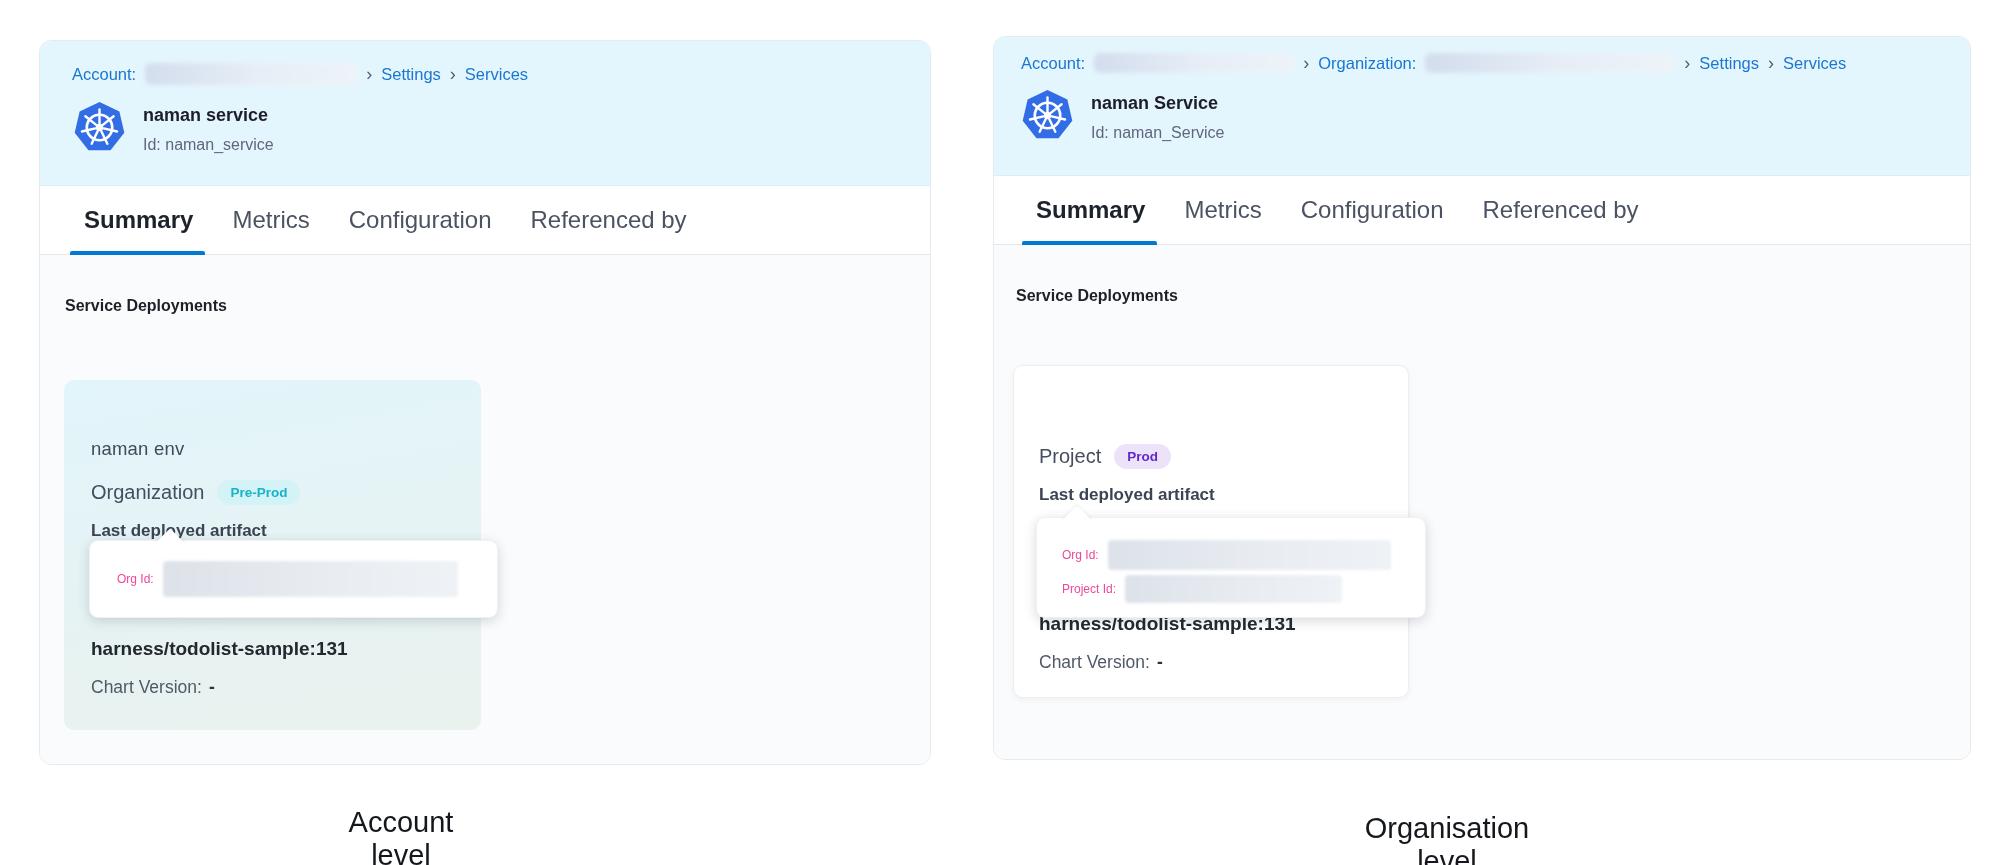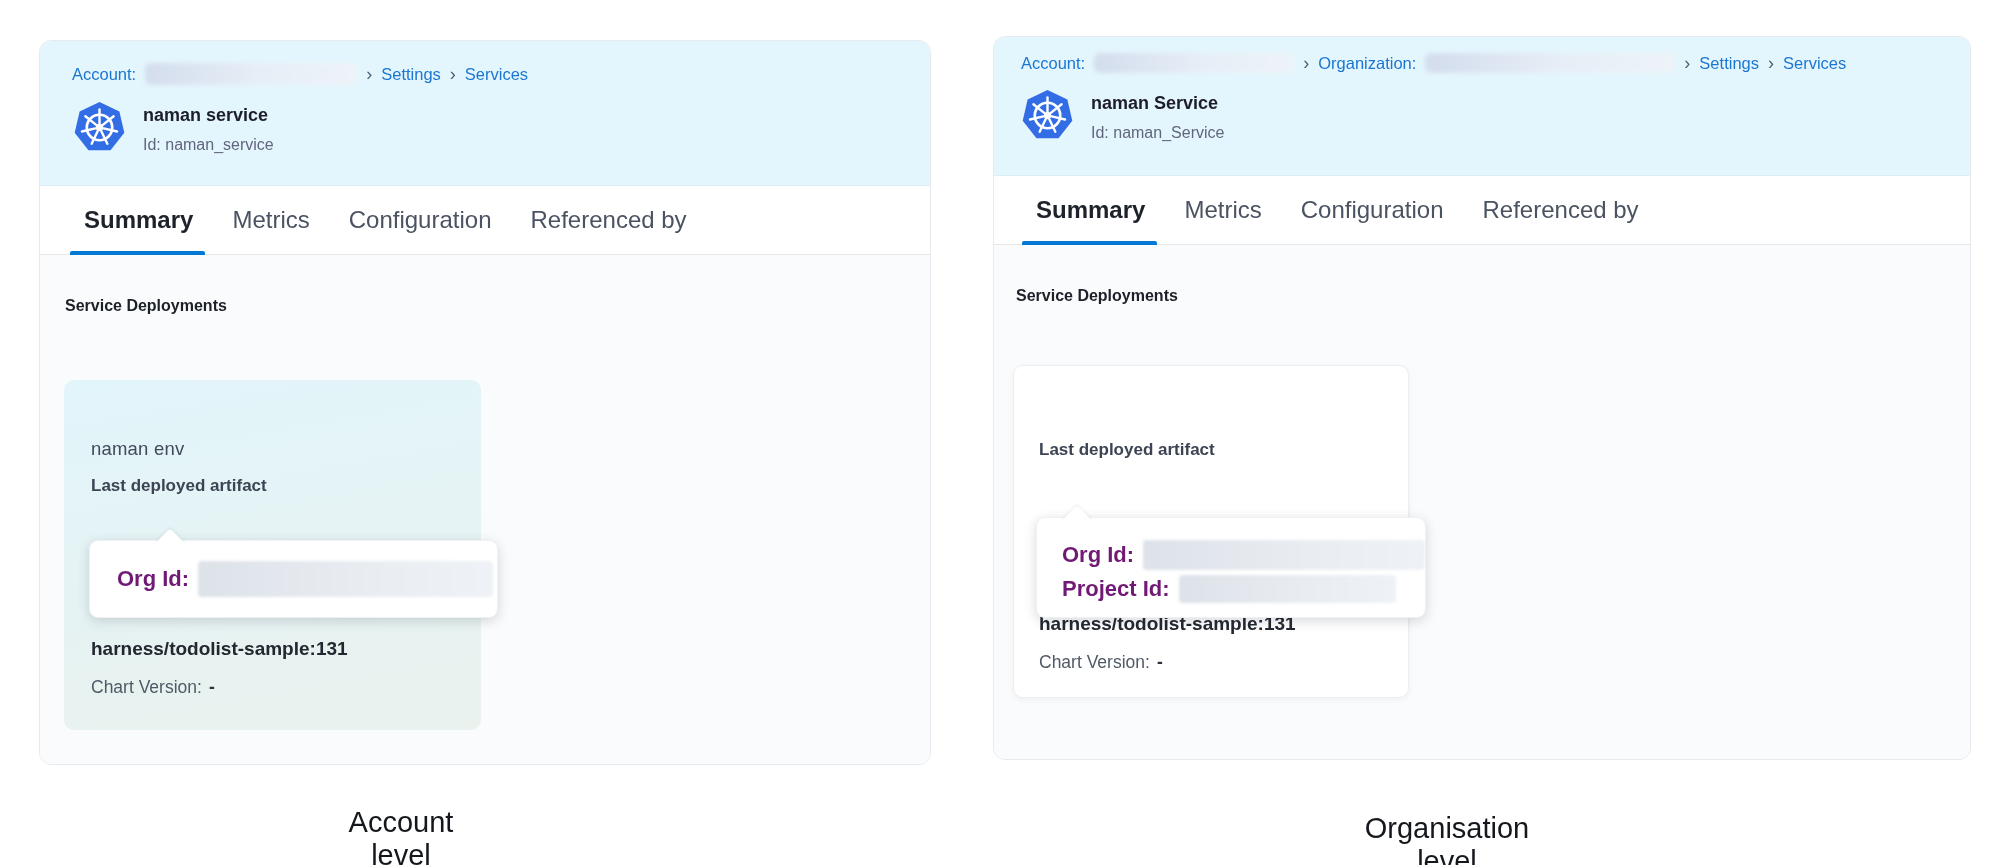--- a/index.html
+++ b/index.html
@@ -80,21 +80,21 @@
   .tt-left  { left:49px; top:285px; width:409px; height:78px; display:flex; align-items:center;
               padding-left:27px; }
   .tt-right { left:42px; top:272px; width:390px; height:101px; padding:22px 0 0 25px; }
   .tt-caret { position:absolute; top:-8px; width:22px; height:22px; background:#fff;
               transform:rotate(45deg); border-radius:4px 0 0 0;
               box-shadow:-2px -2px 2px rgba(35,45,60,.04); }
   .tt-left  .tt-caret { left:69px; }
   .tt-right .tt-caret { left:29px; }
   .tt-row { display:flex; align-items:center; gap:9px; }
   .tt-row + .tt-row { margin-top:5px; }
-  .tt-label { font-size:22px; font-weight:700; color:#701a75; white-space:nowrap; }
+  .tt-label { font-size:12px; font-weight:400; color:#ec4899; white-space:nowrap; }
   .val-pill { border-radius:4px; filter:blur(1.8px);
               background:linear-gradient(90deg,#dde2e9 0%,#e9edf2 60%,#eef1f5 100%); }
   .vp-org-l  { width:295px; height:36px; }
   .vp-org-r  { width:283px; height:30px; }
   .vp-proj-r { width:217px; height:28px; }
 
   
   .caption { position:absolute; top:806px; font-size:29px; color:#14171c; text-align:center; }
   .caption-left  { left:316px;  width:170px; }
   .caption-right { left:1337px; width:220px;margin-top:6px; }
@@ -142,20 +142,24 @@
       <div class="tab">Configuration</div>
       <div class="tab">Referenced by</div>
     </div>
 
     <div class="content">
       <div class="section-title">Service Deployments</div>
 
       <div class="deploy-card">
         <div class="card-pad">
           <div class="env-name">naman env</div>
+          <div class="scope-row">
+            <span class="scope-label">Organization</span>
+            <span class="badge" style="background-color: rgb(212, 243, 247); color: rgb(23, 179, 201);">Pre-Prod</span>
+          </div>
           <div class="obscured-line">Last deployed artifact</div>
         </div>
         <div class="artifact">harness/todolist-sample:131</div>
         <div class="chart-row">
           <span>Chart Version:</span><span class="chart-dash">-</span>
         </div>
       </div>
 
       <div class="tooltip tt-left">
         <div class="tt-caret"></div>
@@ -207,20 +211,24 @@
       <div class="tab">Metrics</div>
       <div class="tab">Configuration</div>
       <div class="tab">Referenced by</div>
     </div>
 
     <div class="content">
       <div class="section-title">Service Deployments</div>
 
       <div class="deploy-card">
         <div class="card-pad">
+          <div class="scope-row">
+            <span class="scope-label">Project</span>
+            <span class="badge" style="background-color: rgb(236, 227, 251); color: rgb(100, 40, 201);">Prod</span>
+          </div>
           <div class="obscured-line">Last deployed artifact</div>
         </div>
         <div class="artifact">harness/todolist-sample:131</div>
         <div class="chart-row">
           <span>Chart Version:</span><span class="chart-dash">-</span>
         </div>
       </div>
 
       <div class="tooltip tt-right">
         <div class="tt-caret"></div>

